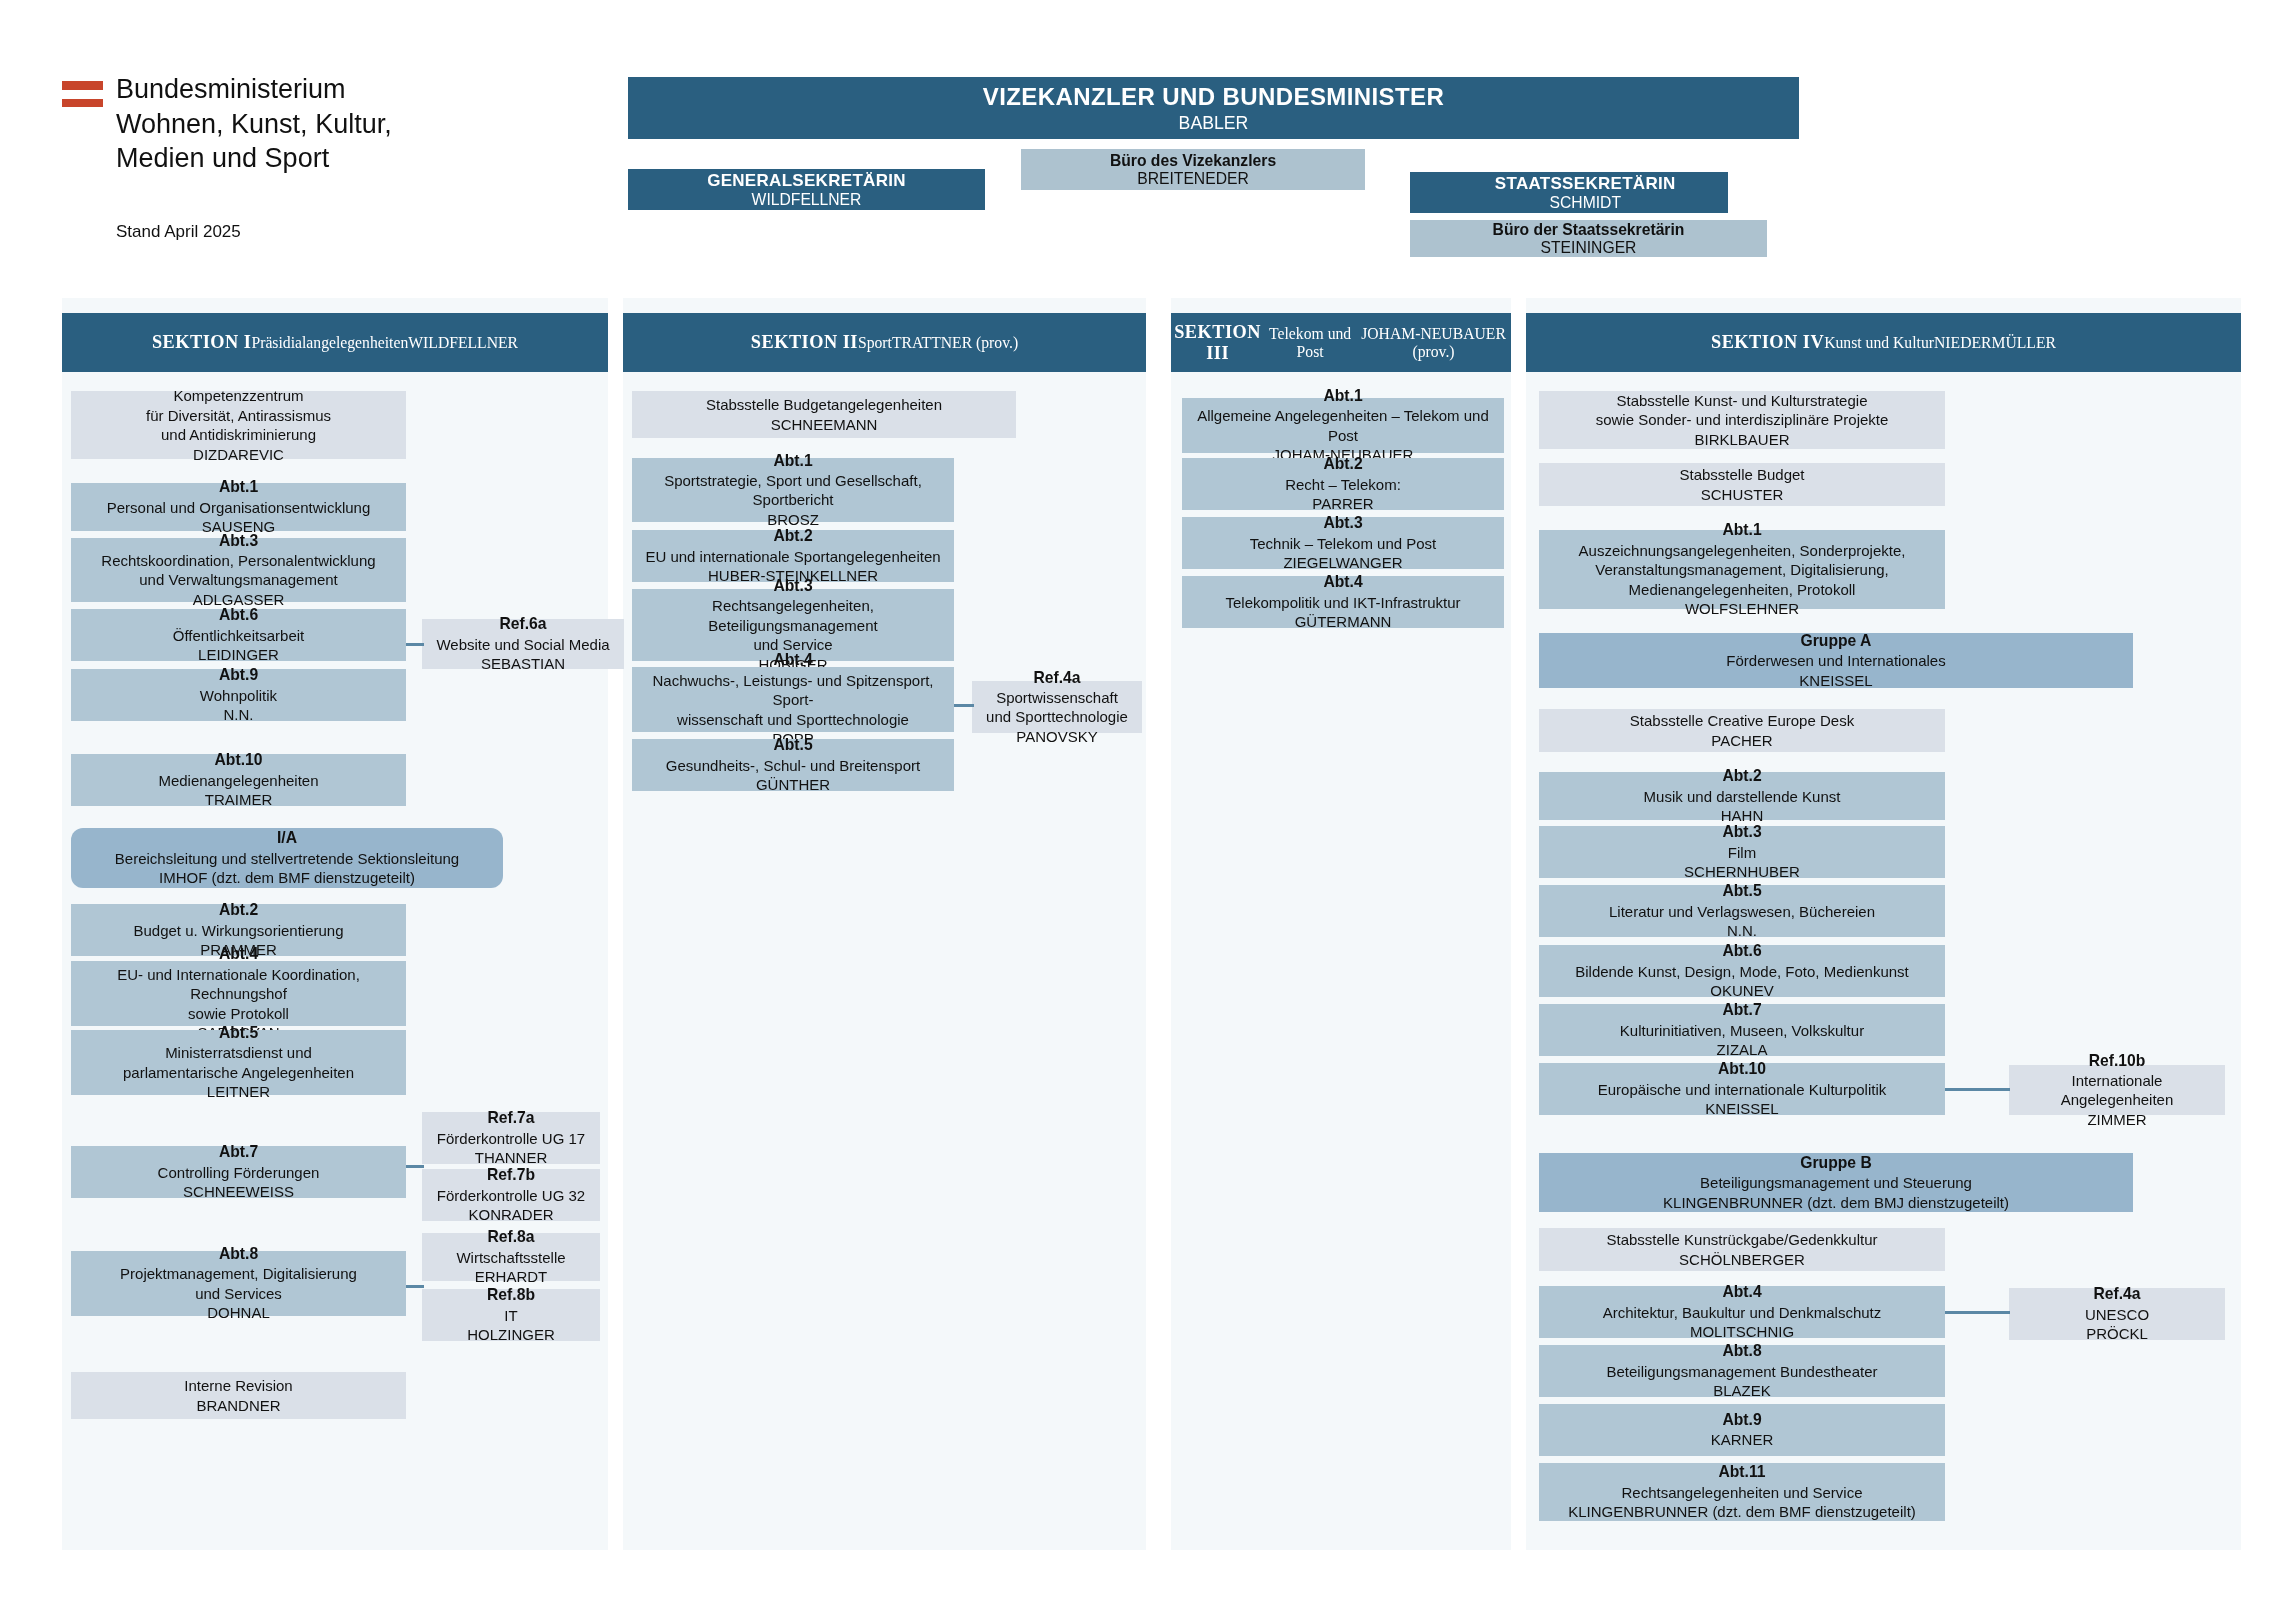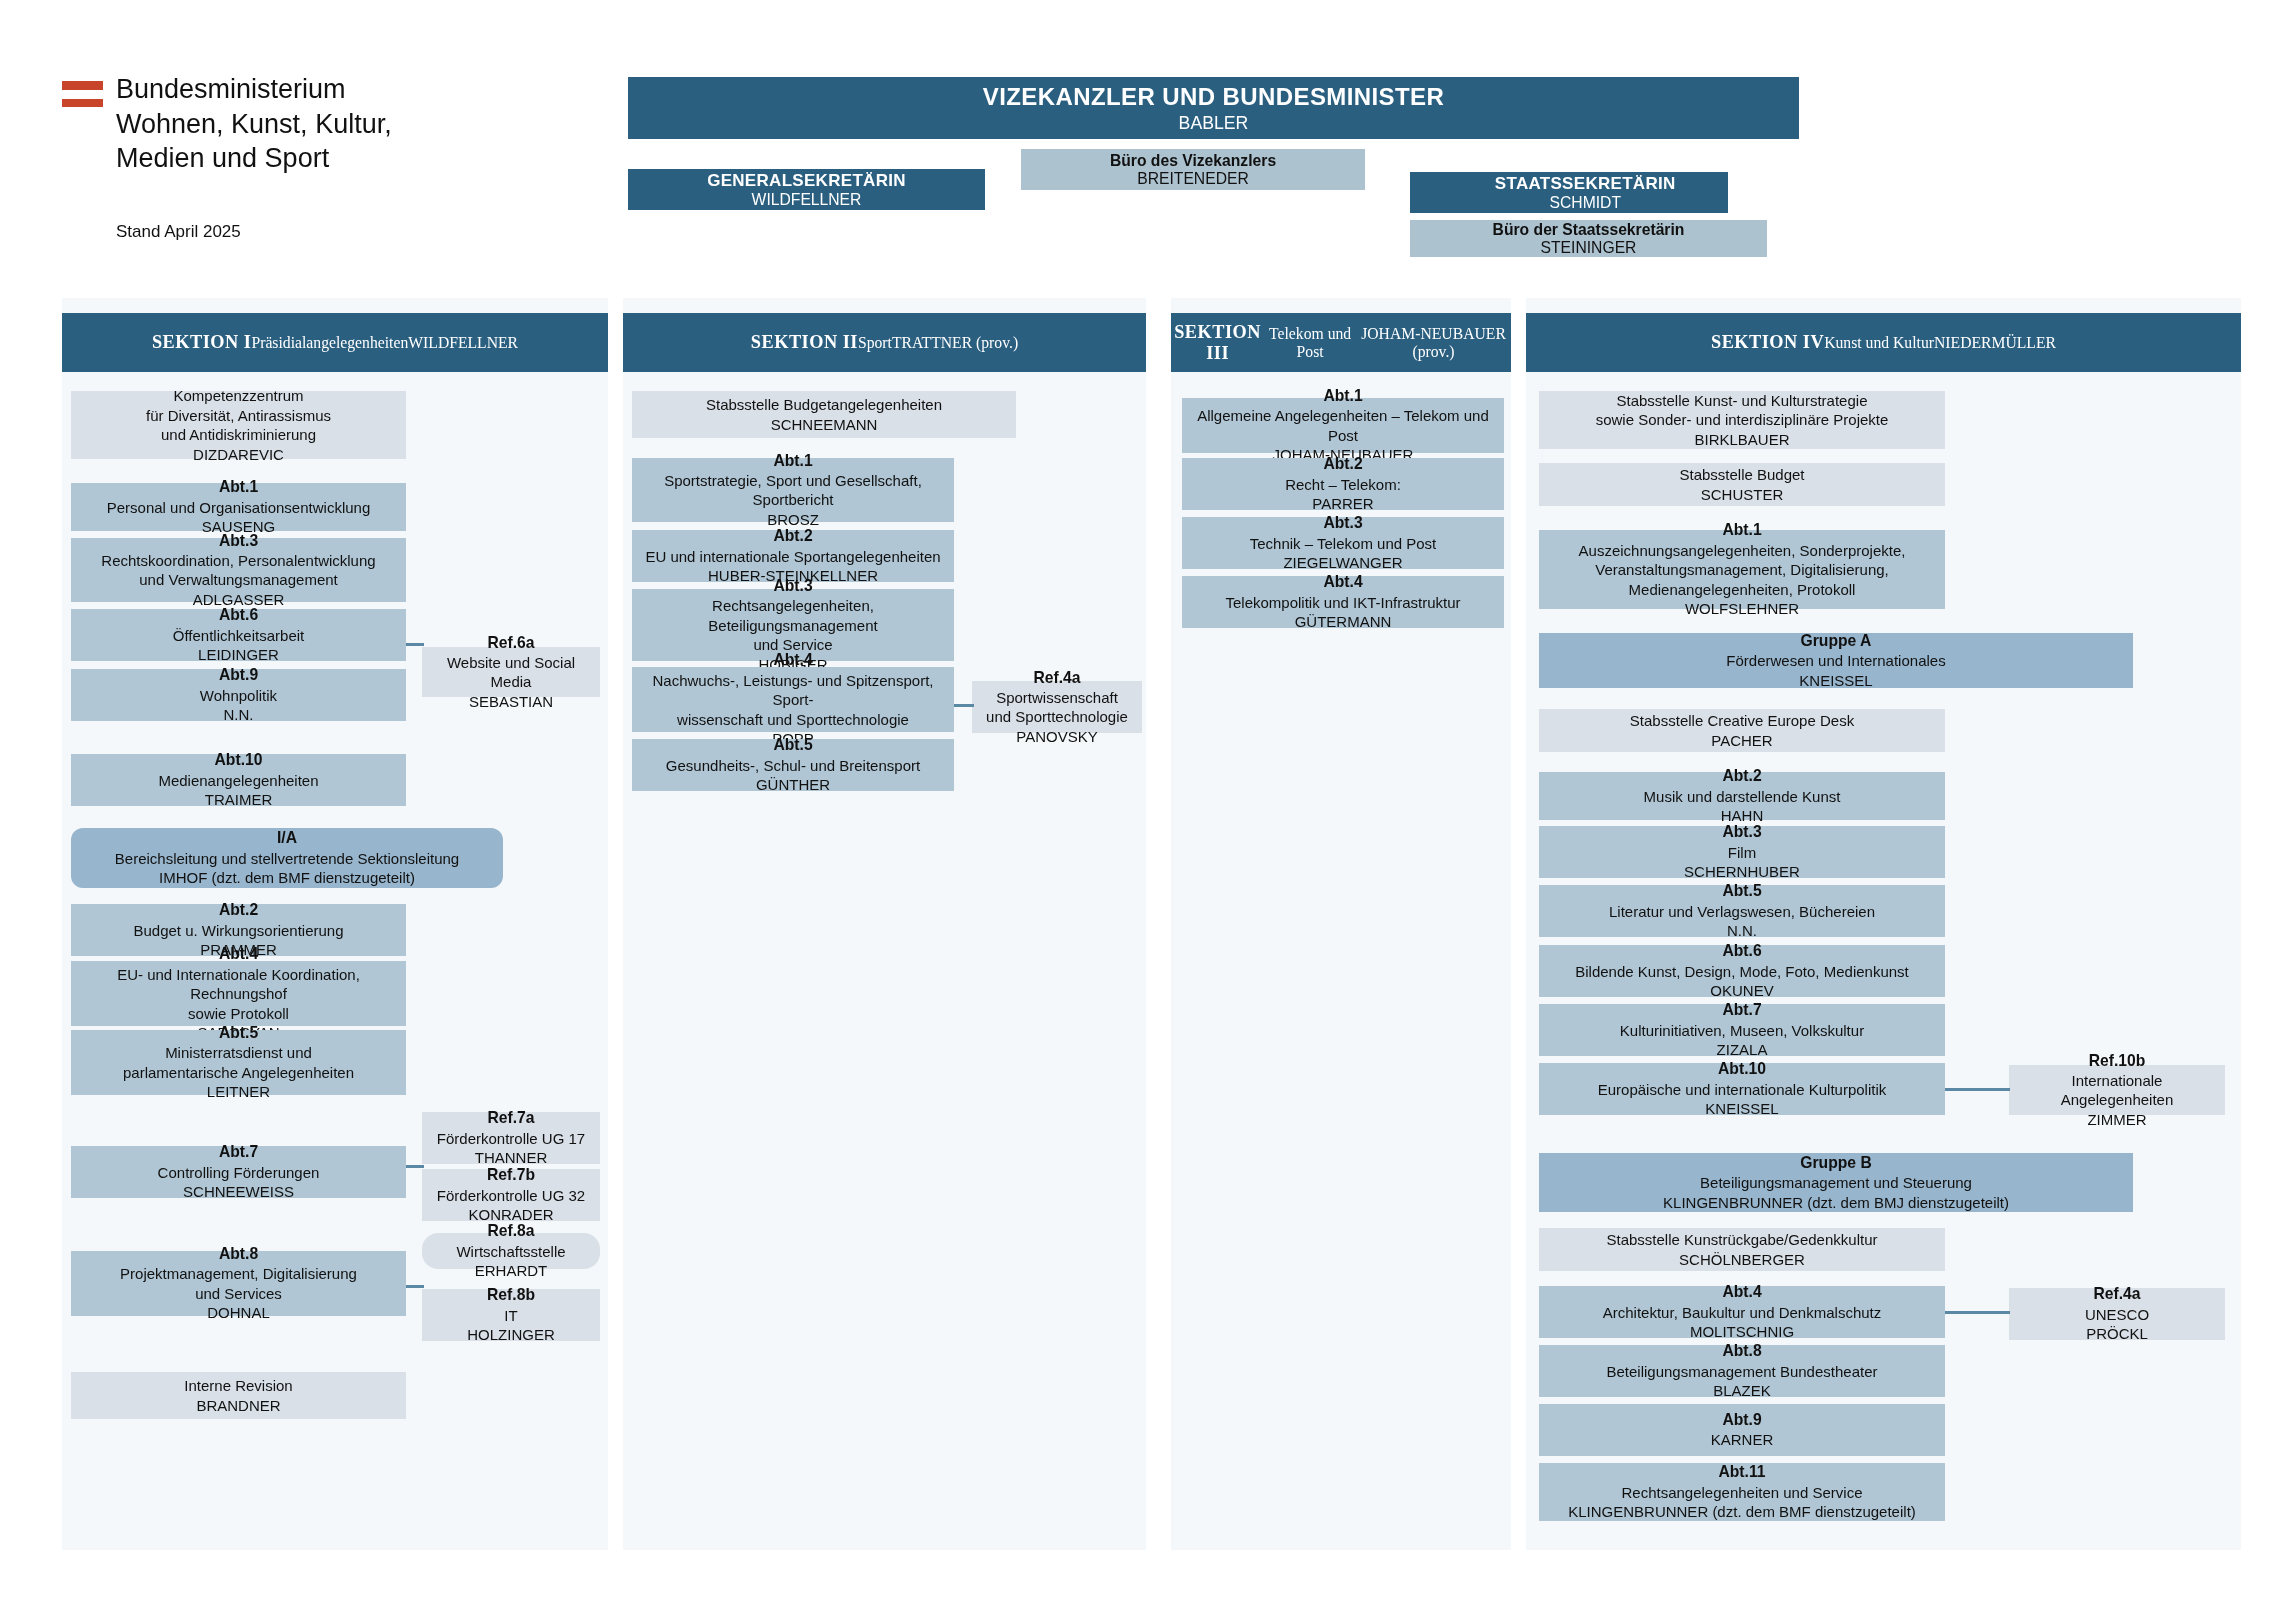--- a/index.html
+++ b/index.html
@@ -157,21 +157,21 @@
       <div class="l1">Abt.3</div>
       <div>Rechtskoordination, Personalentwicklung</div>
       <div>und Verwaltungsmanagement</div>
       <div>ADLGASSER</div>
     </div>
     <div class="bx node t-abt" style="left: 71px; top: 609px; width: 335px; height: 52px;">
       <div class="l1">Abt.6</div>
       <div>Öffentlichkeitsarbeit</div>
       <div>LEIDINGER</div>
     </div>
-    <div class="bx node t-stab" style="left: 422px; top: 619px; width: 178px; height: 50px; margin-top: 28px;">
+    <div class="bx node t-stab" style="left: 422px; top: 619px; width: 202px; height: 50px;">
       <div class="l1">Ref.6a</div>
       <div>Website und Social Media</div>
       <div>SEBASTIAN</div>
     </div>
     <div class="bx node t-abt" style="left: 71px; top: 669px; width: 335px; height: 52px;">
       <div class="l1">Abt.9</div>
       <div>Wohnpolitik</div>
       <div>N.N.</div>
     </div>
     <div class="bx node t-abt" style="left: 71px; top: 754px; width: 335px; height: 52px;">
@@ -215,21 +215,21 @@
       <div class="l1">Ref.7b</div>
       <div>Förderkontrolle UG 32</div>
       <div>KONRADER</div>
     </div>
     <div class="bx node t-abt" style="left: 71px; top: 1251px; width: 335px; height: 65px;">
       <div class="l1">Abt.8</div>
       <div>Projektmanagement, Digitalisierung</div>
       <div>und Services</div>
       <div>DOHNAL</div>
     </div>
-    <div class="bx node t-stab" style="left: 422px; top: 1233px; width: 178px; height: 36px; border-radius: 16px;">
+    <div class="bx node t-stab" style="left: 422px; top: 1233px; width: 178px; height: 48px;">
       <div class="l1">Ref.8a</div>
       <div>Wirtschaftsstelle</div>
       <div>ERHARDT</div>
     </div>
     <div class="bx node t-stab" style="left: 422px; top: 1289px; width: 178px; height: 52px;">
       <div class="l1">Ref.8b</div>
       <div>IT</div>
       <div>HOLZINGER</div>
     </div>
     <div class="bx node t-stab" style="left: 71px; top: 1372px; width: 335px; height: 47px;">

